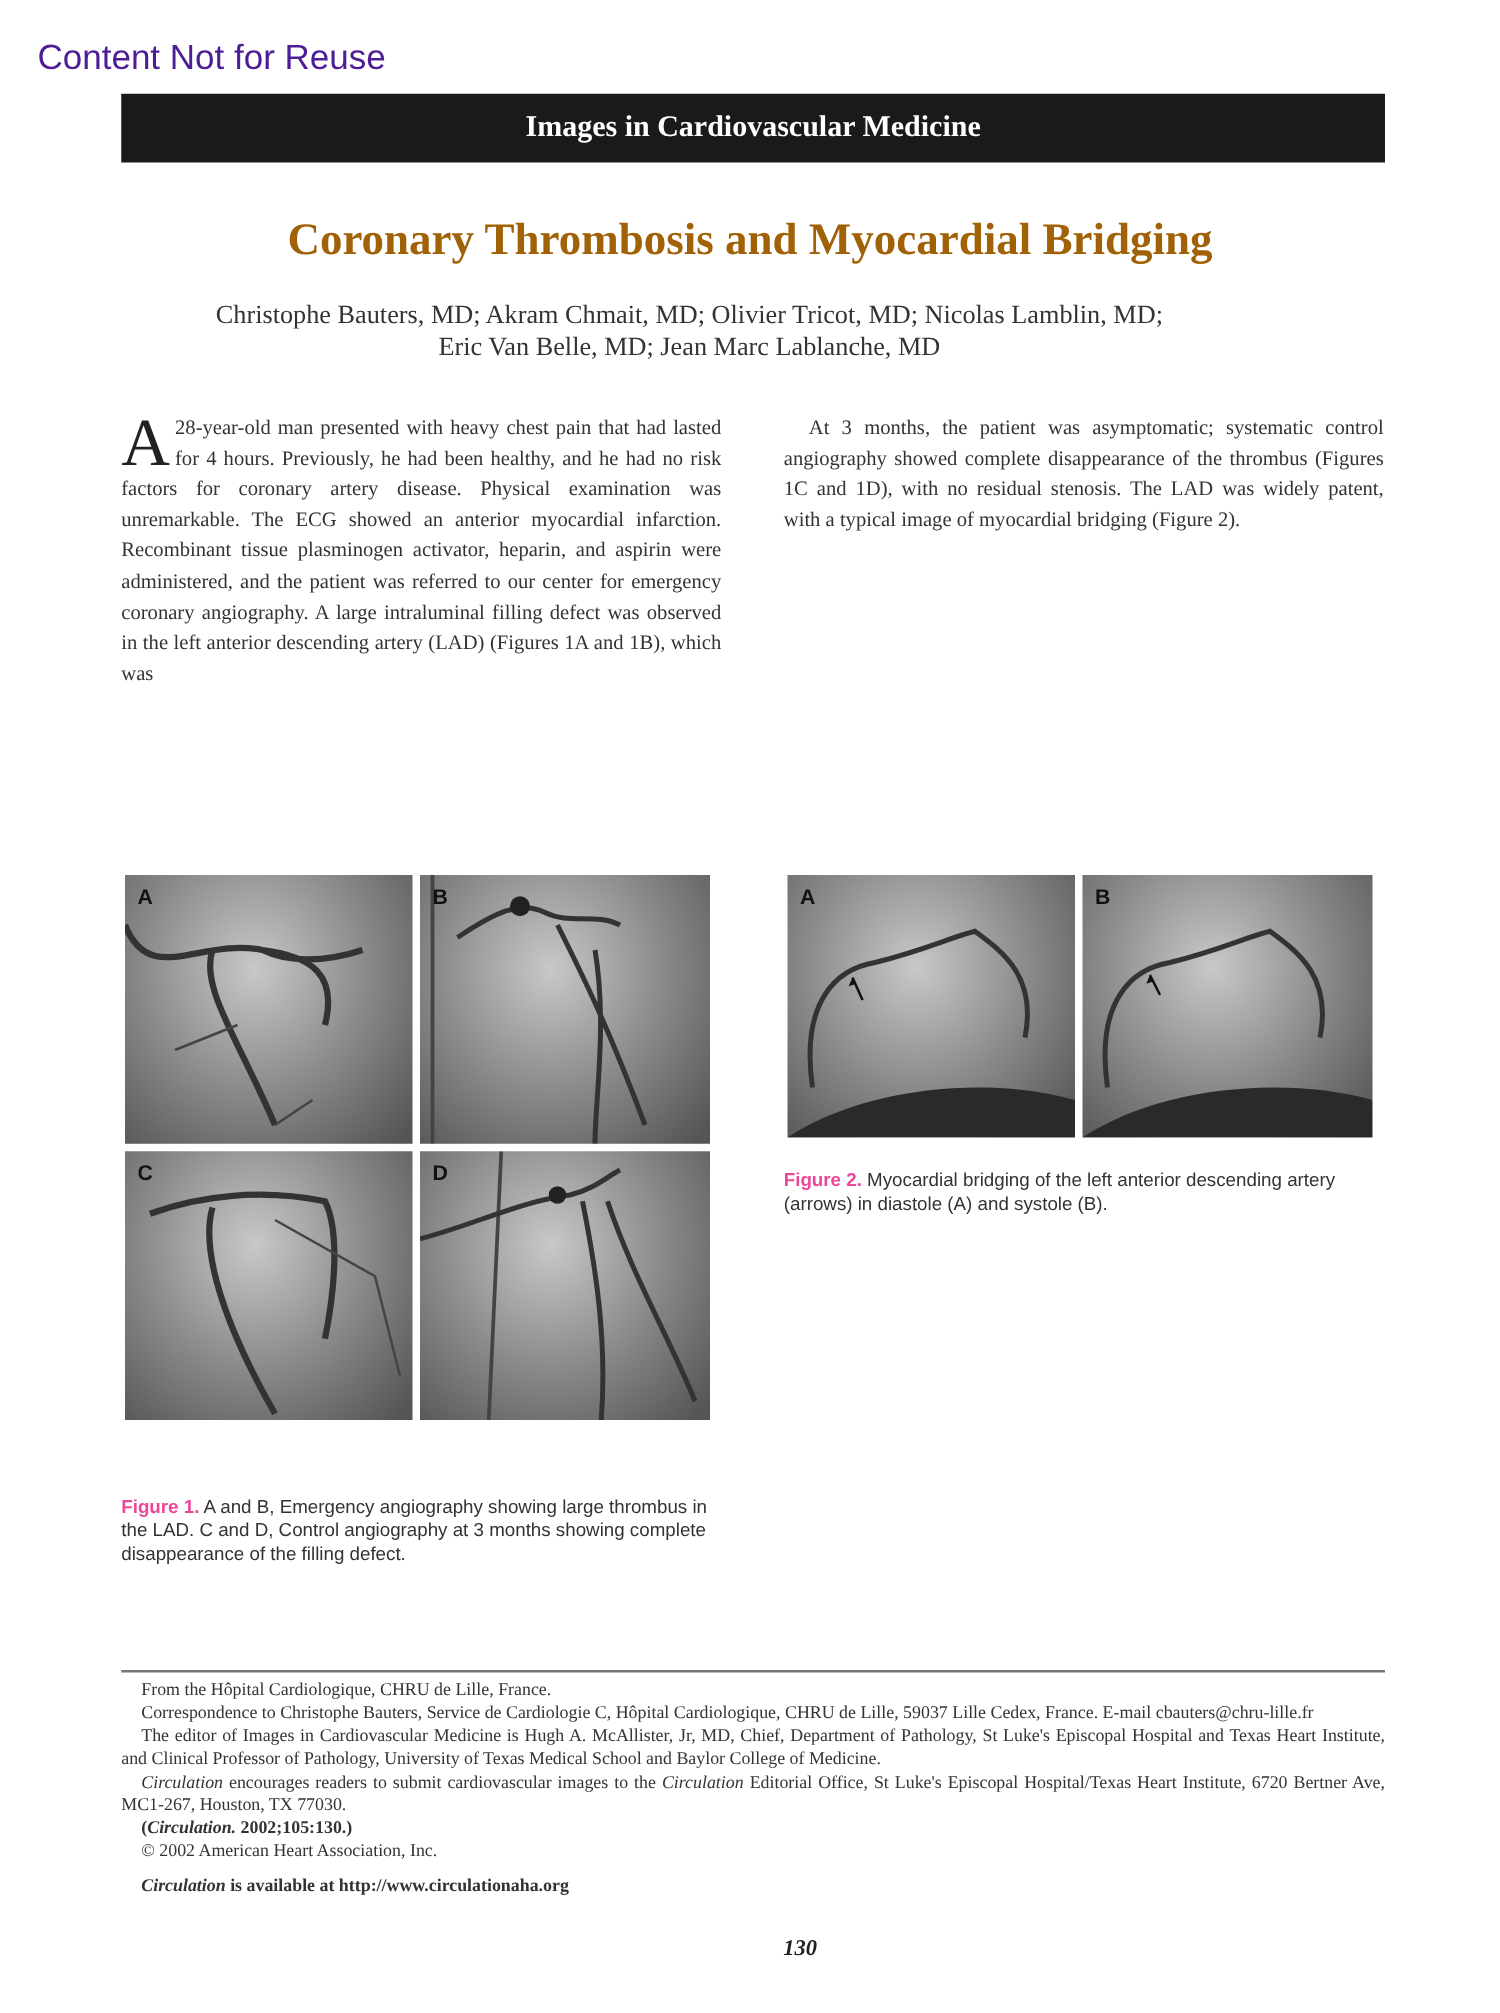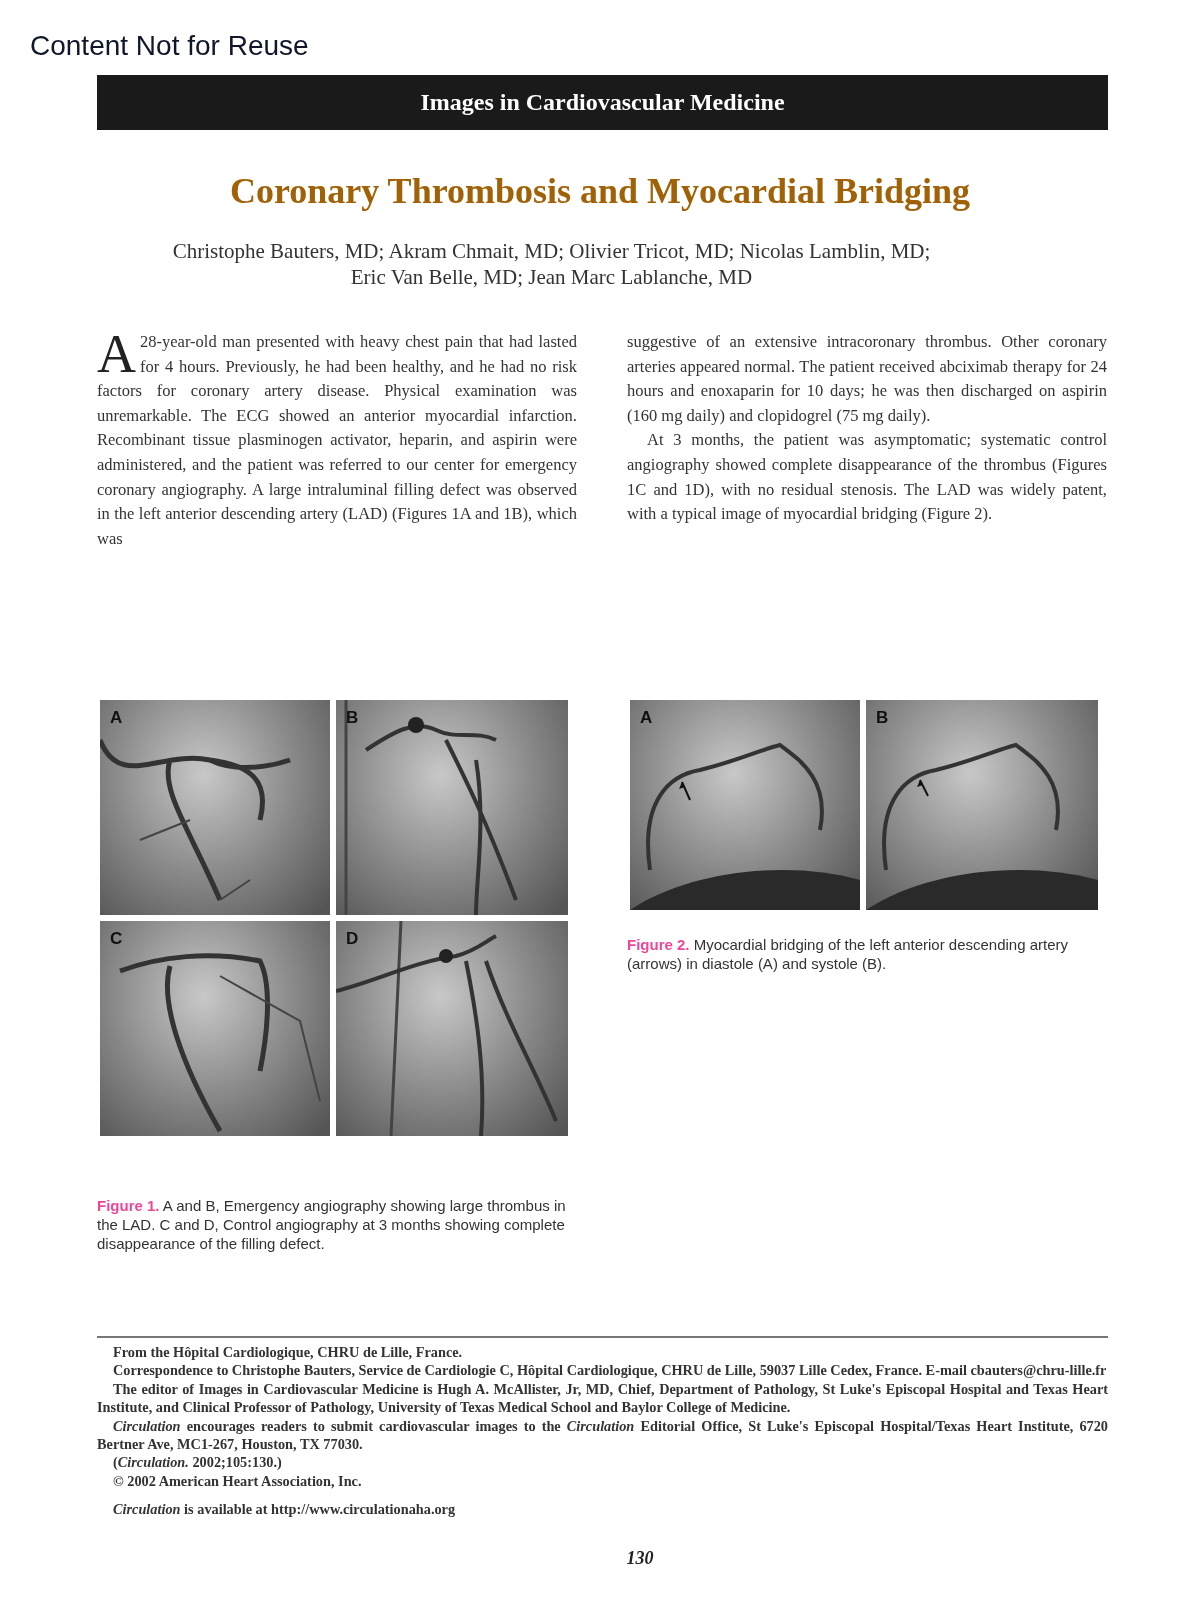--- a/index.html
+++ b/index.html
@@ -1,38 +1,38 @@
 <!DOCTYPE html>
 <html><head>
 <meta charset="utf-8">
 <style>
   html, body { margin:0; padding:0; background:#fff; }
   body { width:1200px; height:1610px; position:relative; overflow:hidden; font-family:"Liberation Serif", serif; color:#222; }
-  .watermark { position:absolute; left:30px; top:30px; font-family:"Liberation Sans", sans-serif; font-size:28px; color:#0f172a; }
+  .watermark { position:absolute; left:30px; top:30px; font-family:"Liberation Sans", sans-serif; font-size:28px; color:#4c1d95; }
   .banner { position:absolute; left:97px; top:75px; width:1011px; height:55px; background:#1a1a1a; color:#fff; text-align:center; font-weight:bold; font-size:24px; line-height:55px; }
   .title { position:absolute; left:0; top:170px; width:1200px; text-align:center; font-weight:bold; font-size:36px; color:#a16207; }
   .authors { position:absolute; left:0; top:238px; width:1103px; text-align:center; font-size:21px; line-height:26px; color:#333; }
   .col { position:absolute; top:330px; width:480px; font-size:16.5px; line-height:24.6px; text-align:justify; color:#333; }
   .col p { margin:0; }
   .col-left { left:97px; }
   .col-right { left:627px; }
   .dropcap { float:left; font-size:54px; line-height:44px; margin:2px 4px 0 0; color:#222; }
   .indent { text-indent:20px; }
   .fig1 { position:absolute; left:100px; top:700px; width:474px; height:442px; }
   .fig2 { position:absolute; left:630px; top:700px; width:474px; height:218px; }
   .panel { position:absolute; background:radial-gradient(ellipse at 45% 35%, #c8c8c8 0%, #8a8a8a 50%, #555 95%); overflow:hidden; }
   .panel .lbl { position:absolute; left:10px; top:8px; font-family:"Liberation Sans", sans-serif; font-weight:bold; font-size:17px; color:#111; }
   .panel svg { position:absolute; left:0; top:0; width:100%; height:100%; }
   .caption { position:absolute; font-family:"Liberation Sans", sans-serif; font-size:15px; line-height:19px; color:#333; }
   .caption b { color:#ec4899; }
   .cap1 { left:97px; top:1196px; width:470px; }
   .cap2 { left:627px; top:935px; width:470px; }
   .rule { position:absolute; left:97px; top:1336px; width:1011px; height:2px; background:#777; }
   .foot { position:absolute; left:97px; top:1343px; width:1011px; font-size:14.3px; line-height:18.4px; color:#333; text-align:justify; }
-  .foot p { margin:0; text-indent:16px;font-weight:bold; }
+  .foot p { margin:0; text-indent:16px; }
   .foot .gap { margin-top:10px; }
   .pagenum { position:absolute; left:0; top:1548px; width:1200px; text-align:center; font-weight:bold; font-style:italic; font-size:18px; color:#222;padding-left:40px; }
 </style>
 </head>
 <body>
 
 <div class="watermark">Content Not for Reuse</div>
 
 <div class="banner">Images in Cardiovascular Medicine</div>
 
@@ -41,21 +41,20 @@
 <div class="authors">
   <div>Christophe Bauters, MD; Akram Chmait, MD; Olivier Tricot, MD; Nicolas Lamblin, MD;</div>
   <div>Eric Van Belle, MD; Jean Marc Lablanche, MD</div>
 </div>
 
 <div class="col col-left">
   <p><span class="dropcap">A</span><span>28-year-old man presented with heavy chest pain that had lasted for 4 hours. Previously, he had been healthy, and he had no risk factors for coronary artery disease. Physical examination was unremarkable. The ECG showed an anterior myocardial infarction. Recombinant tissue plasminogen activator, heparin, and aspirin were administered, and the patient was referred to our center for emergency coronary angiography. A large intraluminal filling defect was observed in the left anterior descending artery (LAD) (Figures 1A and 1B), which was</span></p>
 </div>
 
 <div class="col col-right">
-  <p>suggestive of an extensive intracoronary thrombus. Other coronary arteries appeared normal. The patient received abciximab therapy for 24 hours and enoxaparin for 10 days; he was then discharged on aspirin (160 mg daily) and clopidogrel (75 mg daily).</p>
   <p class="indent">At 3 months, the patient was asymptomatic; systematic control angiography showed complete disappearance of the thrombus (Figures 1C and 1D), with no residual stenosis. The LAD was widely patent, with a typical image of myocardial bridging (Figure 2).</p>
 </div>
 
 <div class="fig1">
   <div class="panel" style="left:0;top:0;width:230px;height:215px;">
     <svg viewBox="0 0 230 215">
         <path d="M0,40 C20,90 60,50 110,60 C150,65 170,80 160,120 M70,60 C60,90 90,130 120,200 M110,60 C130,70 160,70 190,60" stroke="#333" stroke-width="5" fill="none"></path>
         <path d="M120,200 L150,180 M90,120 L40,140" stroke="#444" stroke-width="2" fill="none"></path>
       </svg>
     <span class="lbl">A</span>

